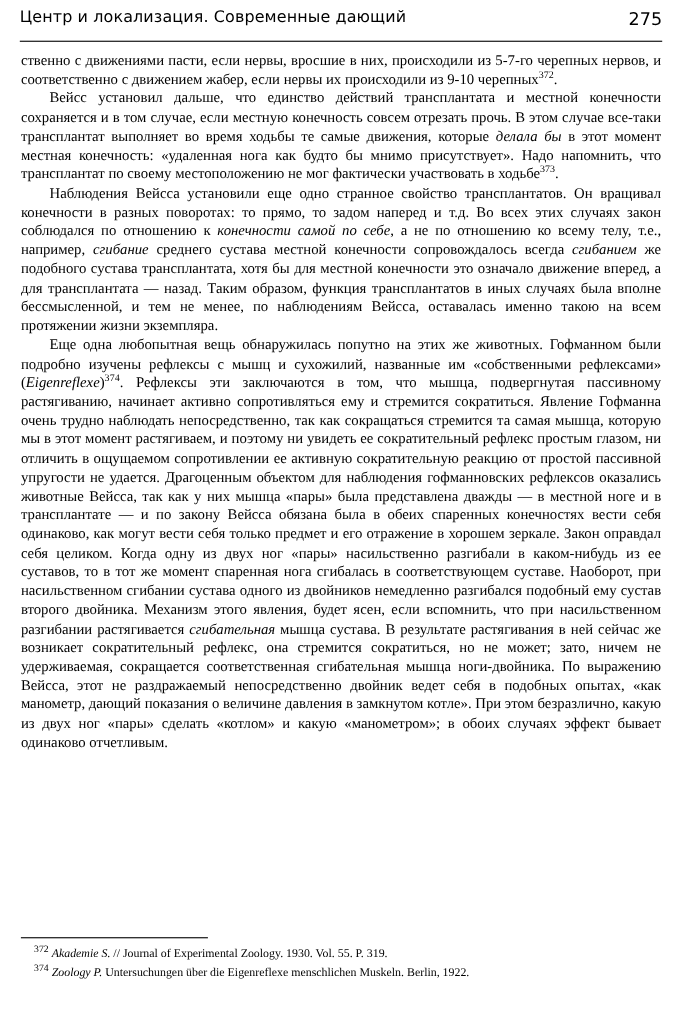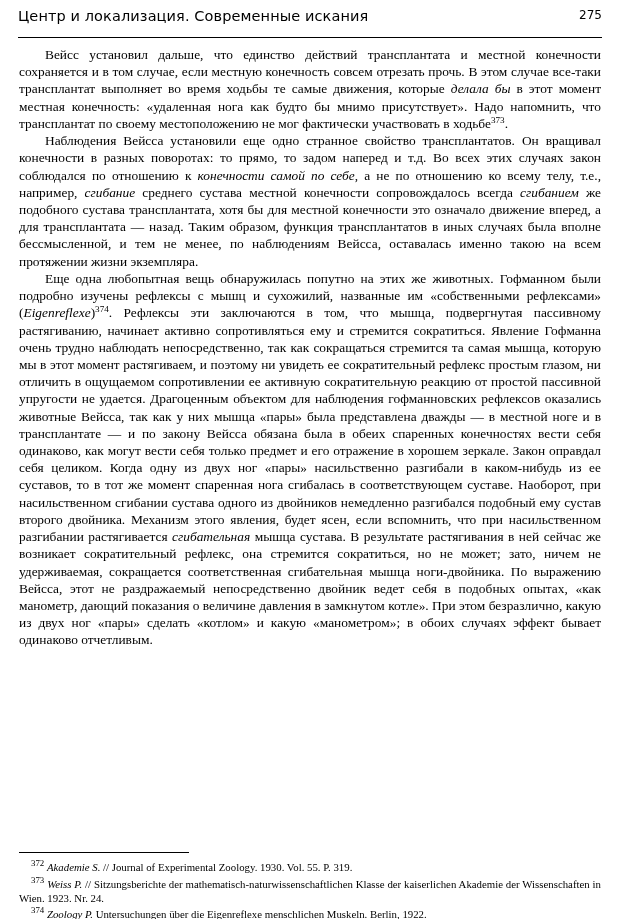--- a/index.html
+++ b/index.html
@@ -29,21 +29,21 @@
   }
   .header-title {
     font-family: "DejaVu Sans", sans-serif;
     font-size: 14.5px;
     letter-spacing: 0.1px;
     color: #000;
     white-space: nowrap;
   }
   .header-page {
     font-family: "DejaVu Sans", sans-serif;
-    font-size: 12px;
+    font-size: 16px;
     color: #000;
   }
   .rule {
     position: absolute;
     left: 18px;
     right: 18px;
     top: 37px;
     height: 1px;
     background: #000;
   }
@@ -97,38 +97,38 @@
   .footnotes .fn sup {
     font-size: 0.82em;
   }
 </style>
 </head>
 <body>
 
 <div class="page">
 
   <div class="header">
-    <div class="header-title">Центр и локализация. Современные искания</div>
+    <div class="header-title">Центр и локализация. Современные дающий</div>
     <div class="header-page">275</div>
   </div>
   <div class="rule"></div>
 
   <div class="body-text">
 
+    <p class="noindent"><span>ственно с движениями пасти, если нервы, вросшие в них, происходили из 5-7-го черепных нервов, и соответственно с движением жабер, если нервы их происходили из 9-10 черепных</span><sup>372</sup>.</p>
 
     <p>Вейсс установил дальше, что единство действий трансплантата и местной конечности сохраняется и в том случае, если местную конечность совсем отрезать прочь. В этом случае все-таки трансплантат выполняет во время ходьбы те самые движения, которые <i>делала бы</i> в этот момент местная конечность: «удаленная нога как будто бы мнимо присутствует». Надо напомнить, что трансплантат по своему местоположению не мог фактически участвовать в ходьбе<sup>373</sup>.</p>
 
     <p>Наблюдения Вейсса установили еще одно странное свойство трансплантатов. Он вращивал конечности в разных поворотах: то прямо, то задом наперед и т.д. Во всех этих случаях закон соблюдался по отношению к <i>конечности самой по себе</i>, а не по отношению ко всему телу, т.е., например, <i>сгибание</i> среднего сустава местной конечности сопровождалось всегда <i>сгибанием</i> же подобного сустава трансплантата, хотя бы для местной конечности это означало движение вперед, а для трансплантата — назад. Таким образом, функция трансплантатов в иных случаях была вполне бессмысленной, и тем не менее, по наблюдениям Вейсса, оставалась именно такою на всем протяжении жизни экземпляра.</p>
 
     <p>Еще одна любопытная вещь обнаружилась попутно на этих же животных. Гофманном были подробно изучены рефлексы с мышц и сухожилий, названные им «собственными рефлексами» (<i>Eigenreflexe</i>)<sup>374</sup>. Рефлексы эти заключаются в том, что мышца, подвергнутая пассивному растягиванию, начинает активно сопротивляться ему и стремится сократиться. Явление Гофманна очень трудно наблюдать непосредственно, так как сокращаться стремится та самая мышца, которую мы в этот момент растягиваем, и поэтому ни увидеть ее сократительный рефлекс простым глазом, ни отличить в ощущаемом сопротивлении ее активную сократительную реакцию от простой пассивной упругости не удается. Драгоценным объектом для наблюдения гофманновских рефлексов оказались животные Вейсса, так как у них мышца «пары» была представлена дважды — в местной ноге и в трансплантате — и по закону Вейсса обязана была в обеих спаренных конечностях вести себя одинаково, как могут вести себя только предмет и его отражение в хорошем зеркале. Закон оправдал себя целиком. Когда одну из двух ног «пары» насильственно разгибали в каком-нибудь из ее суставов, то в тот же момент спаренная нога сгибалась в соответствующем суставе. Наоборот, при насильственном сгибании сустава одного из двойников немедленно разгибался подобный ему сустав второго двойника. Механизм этого явления, будет ясен, если вспомнить, что при насильственном разгибании растягивается <i>сгибательная</i> мышца сустава. В результате растягивания в ней сейчас же возникает сократительный рефлекс, она стремится сократиться, но не может; зато, ничем не удерживаемая, сокращается соответственная сгибательная мышца ноги-двойника. По выражению Вейсса, этот не раздражаемый непосредственно двойник ведет себя в подобных опытах, «как манометр, дающий показания о величине давления в замкнутом котле». При этом безразлично, какую из двух ног «пары» сделать «котлом» и какую «манометром»; в обоих случаях эффект бывает одинаково отчетливым.</p>
 
 
   </div>
 
   <div class="footnote-rule"></div>
 
   <div class="footnotes">
     <p class="fn"><sup>372</sup> <i>Akademie S.</i><span> // Journal of Experimental Zoology. 1930. Vol. 55. P. 319.</span></p>
-    <p class="fn"><sup>373</sup> <i>Weiss P.</i><span> // Sitzungsberichte der mathematisch-naturwissenschaftlichen Klasse der kaiserlichen Akademie der Wissenschaften in Wien. 1923. Nr. 24.</span></p>
     <p class="fn"><sup>374</sup> <i>Zoology P.</i><span> Untersuchungen über die Eigenreflexe menschlichen Muskeln. Berlin, 1922.</span></p>
   </div>
 
 </div>
 
 </body></html>

